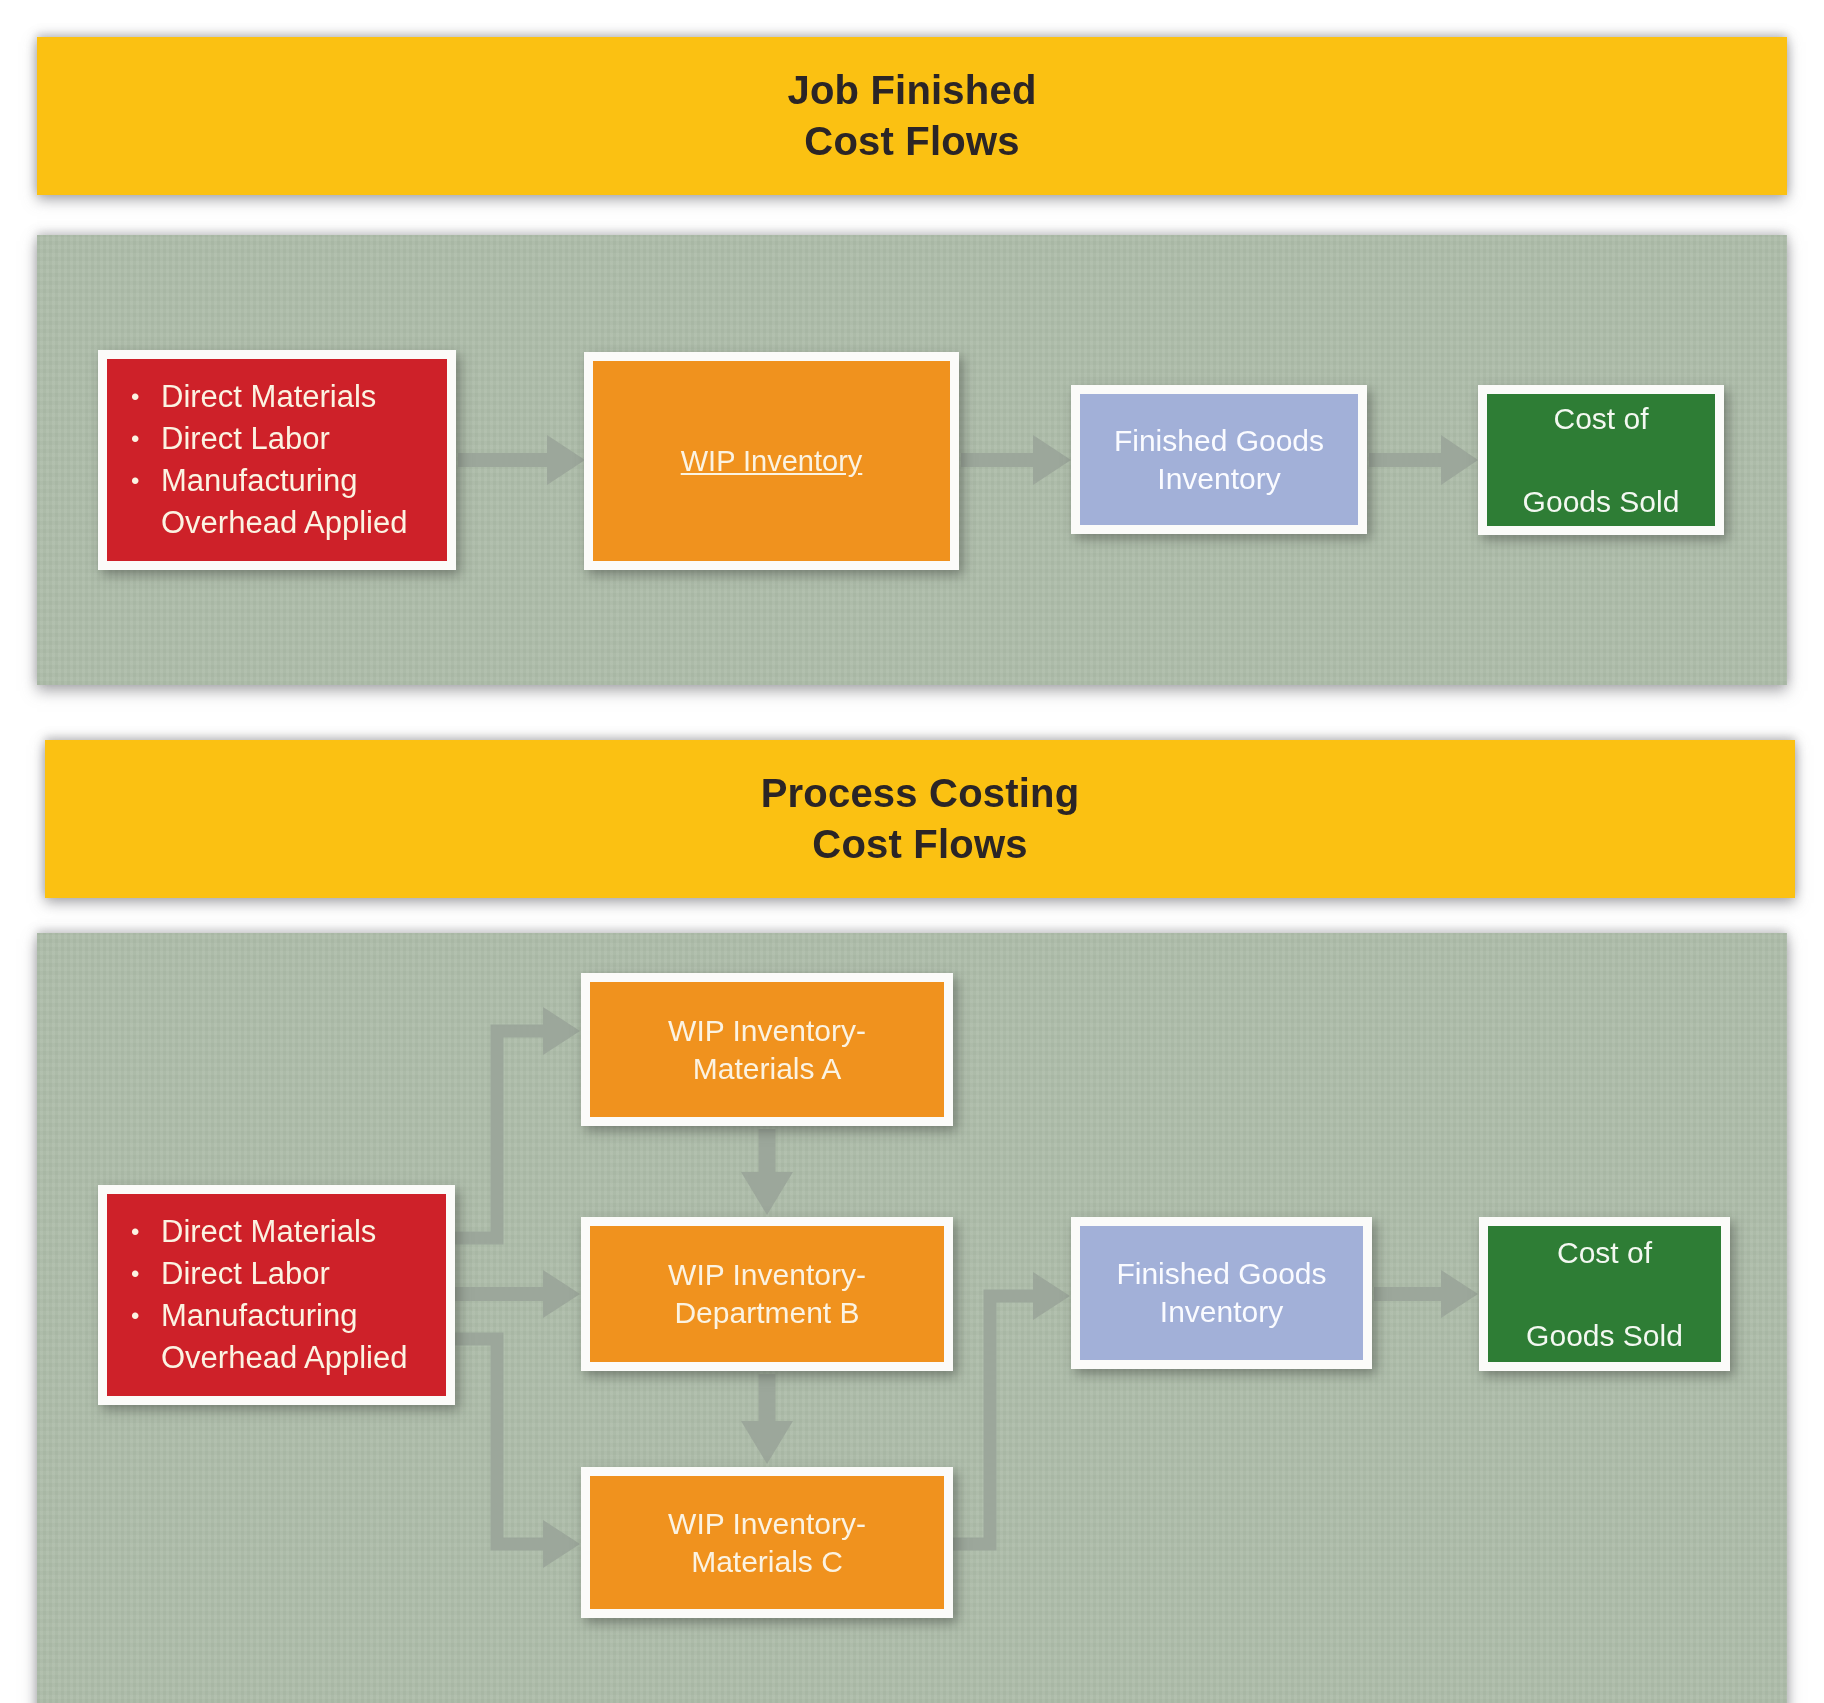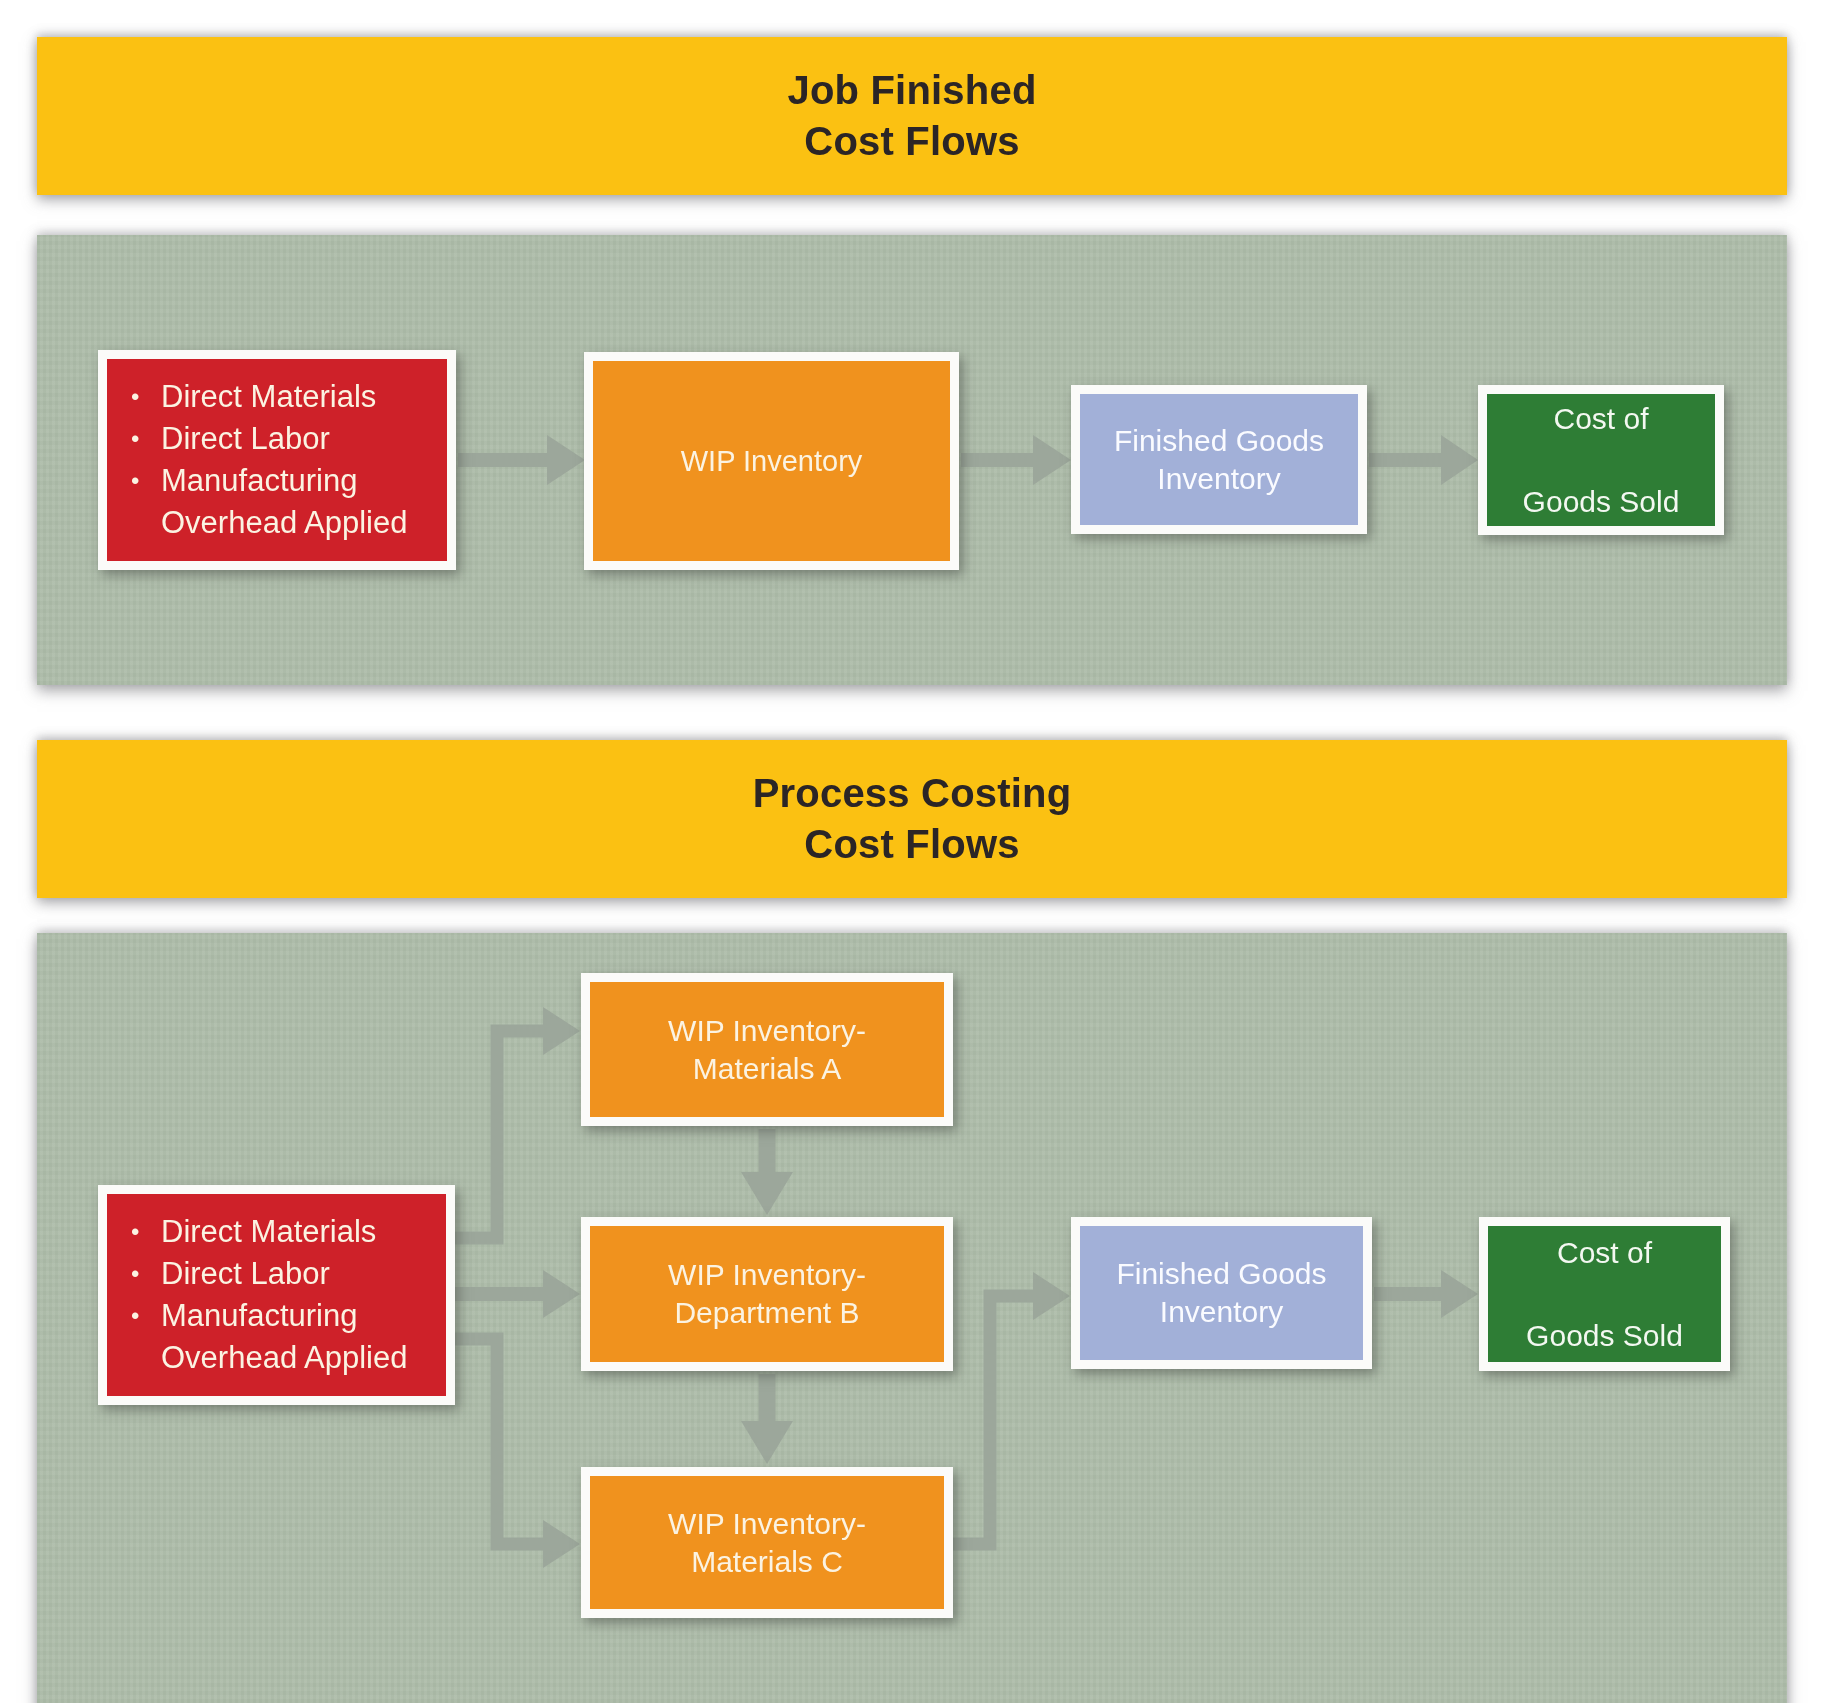--- a/index.html
+++ b/index.html
@@ -88,21 +88,21 @@
     font-size: 31px;
     line-height: 42px;
     color: #FBF3E2;
     text-align: left;
   }
   .bullet-glyph { flex: 0 0 30px; width: 30px; font-size: 24px; line-height: 42px; }
   .bullet-text  { flex: 1; padding-right: 2px; }
 
   
   .wip-content { padding: 0 28px; }
-  .wip-content .line { font-size: 29px; line-height: 38px; }
+  .wip-content .line { font-size: 29px; line-height: 38px; text-decoration: underline; }
 
   
   svg.connectors { position: absolute; left: 0; top: 0; z-index: 1; }
   .shaft { stroke: #9CA79B; fill: none; }
   .head  { fill: #9CA79B; stroke: none; }
 </style>
 </head>
 <body>
 
 <div id="canvas">
@@ -156,21 +156,21 @@
       <div class="line">Finished Goods</div>
       <div class="line">Inventory</div>
     </div>
 
     <div class="fbox box-green" style="left:1441px; top:150px; width:246px; height:150px;">
       <div class="line">Cost of</div>
       <div class="line">Goods Sold</div>
     </div>
   </div>
 
-  <div class="banner" style="top:740px;">
+  <div class="banner" style="top:740px;margin-left:8px;">
     <div class="t">Process Costing</div>
     <div class="t">Cost Flows</div>
   </div>
 
   <div class="panel" style="top:933px; height:914px;">
 
     <svg class="connectors" width="1750" height="730" viewBox="0 0 1750 730">
       <g>
         <path class="shaft" stroke-width="13" d="M 416 305 H 460 V 98 H 508"></path>
         <polygon class="head" points="506,74 506,122 543,98"></polygon>

